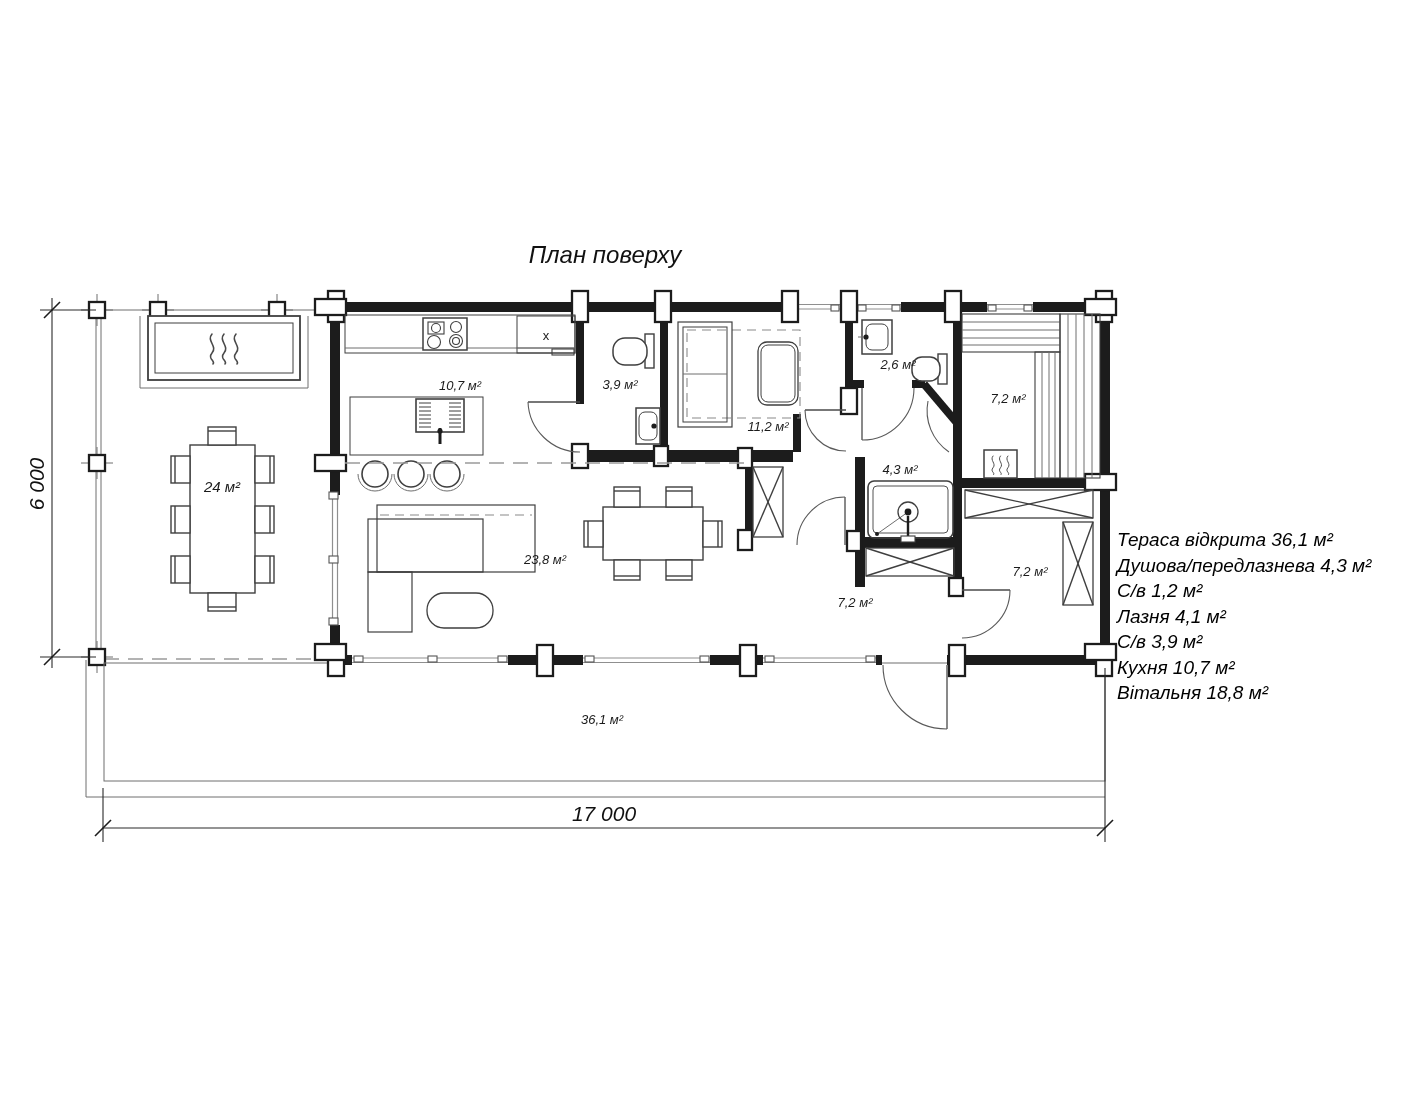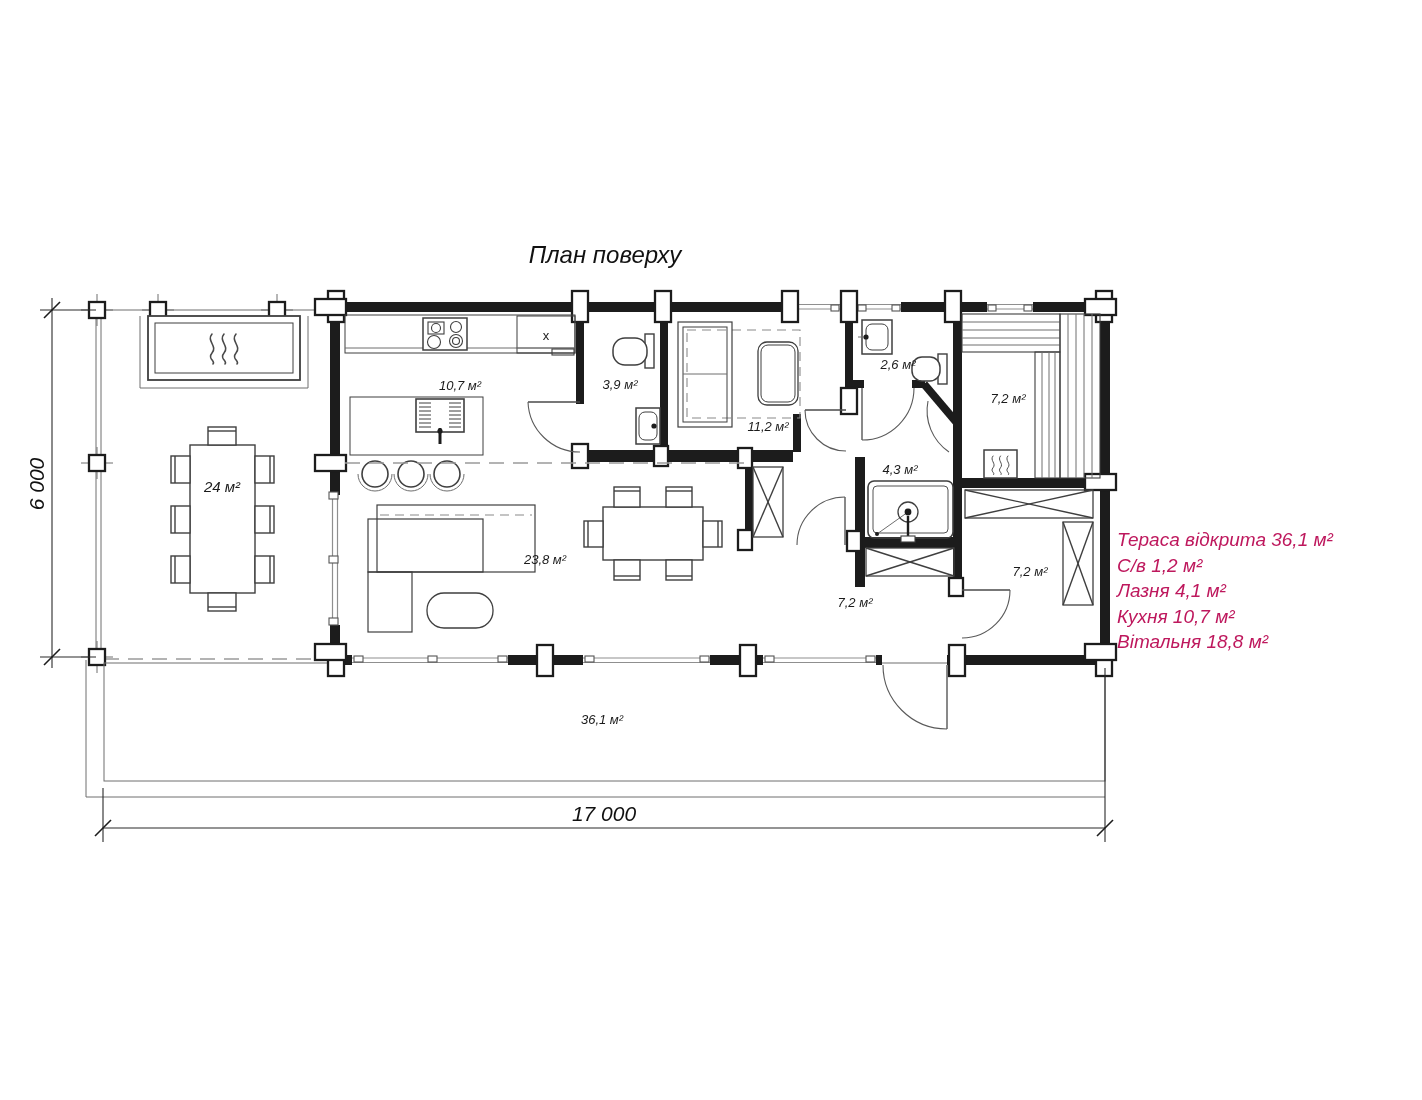--- a/index.html
+++ b/index.html
@@ -21,21 +21,21 @@
   .dim{stroke:#2a2a2a;stroke-width:1.1;}
   .tick{stroke:#1c1c1c;stroke-width:1.6;}
   .steam{fill:none;stroke:#4a4a4a;stroke-width:1.6;stroke-linecap:round;}
   .lbl{font:italic 13px "Liberation Sans",sans-serif;fill:#1b1b1b;text-anchor:middle;}
   .lbl15{font:italic 15px "Liberation Sans",sans-serif;fill:#1b1b1b;text-anchor:middle;}
   .ttl{font:italic 24px "Liberation Sans",sans-serif;fill:#111;text-anchor:middle;}
   .dimtxt{font:italic 21px "Liberation Sans",sans-serif;fill:#111;text-anchor:middle;}
   .xsmall{font:13px "Liberation Sans",sans-serif;fill:#222;text-anchor:middle;}
   
   .legend{position:absolute;left:1117px;top:527px;width:300px;
-          font:italic 19px "Liberation Sans",sans-serif;color:#be185d;line-height:25.5px;white-space:nowrap;}
+          font:italic 19px "Liberation Sans",sans-serif;color:#000000;line-height:25.5px;white-space:nowrap;}
 </style>
 </head>
 <body>
 
 <div class="stage">
 <svg width="1422" height="1100" viewBox="0 0 1422 1100">
 
   <g>
     <line class="thin" x1="97" y1="310" x2="330" y2="310"></line>
     <line class="thin" x1="96" y1="310" x2="96" y2="657"></line>
@@ -487,18 +487,20 @@
     <line class="tick" x1="44" y1="318" x2="60" y2="302"></line>
     <line class="tick" x1="44" y1="665" x2="60" y2="649"></line>
     <text class="dimtxt" transform="rotate(-90 44 484)" x="44" y="484">6 000</text>
   </g>
 
   <text class="ttl" x="605" y="263">План поверху</text>
 </svg>
 
   <div class="legend">
     <div>Тераса відкрита 36,1 м²</div>
+    <div>Душова/передлазнева 4,3 м²</div>
     <div>С/в 1,2 м²</div>
     <div>Лазня 4,1 м²</div>
+    <div>С/в 3,9 м²</div>
     <div>Кухня 10,7 м²</div>
     <div>Вітальня 18,8 м²</div>
   </div>
 </div>
 
 </body></html>

